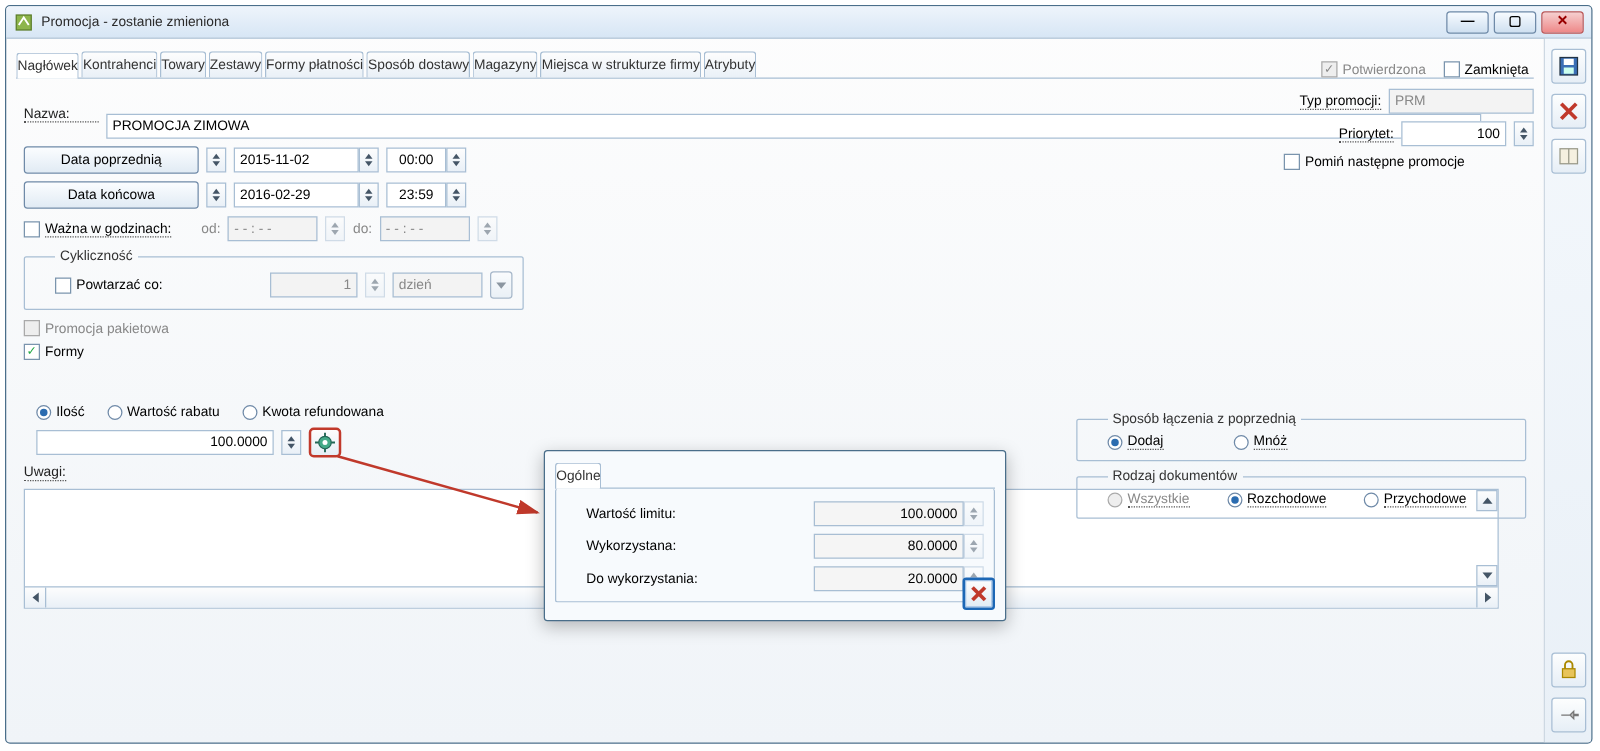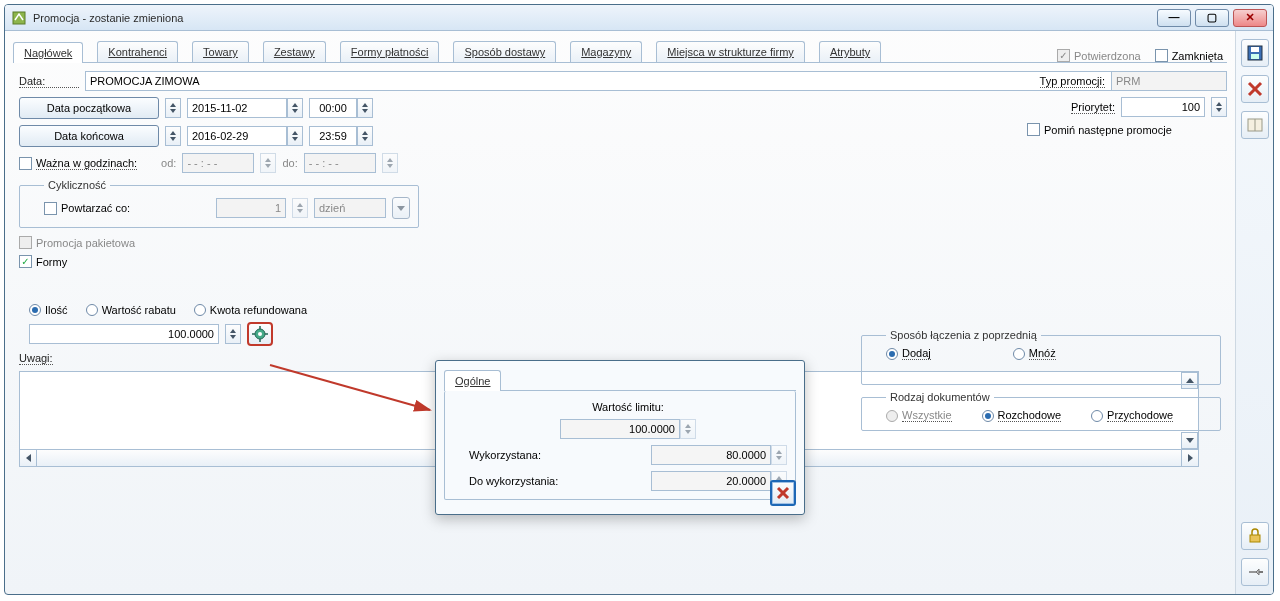--- a/index.html
+++ b/index.html
@@ -11,21 +11,21 @@
   .winbtns { display:flex; gap:4px; }
   .winbtn { width:34px; height:18px; border:1px solid #6f8aa8; border-radius:3px; background:linear-gradient(#f7fbff,#cfe0f0); display:flex; align-items:center; justify-content:center; font-weight:bold; line-height:1; }
   .winbtn.close { background:linear-gradient(#f6cfcf,#e88); border-color:#b55; color:#900; }
   .content { position:absolute; top:26px; left:0; right:0; bottom:0; display:flex; }
   .main-area { flex:1; padding:8px 8px 8px 8px; position:relative; }
   .right-toolbar { width:38px; border-left:1px solid #cdd8e2; background:linear-gradient(#f4f8fc,#e9f0f7); display:flex; flex-direction:column; align-items:center; padding-top:8px; gap:8px; }
   .tbar-btn { width:28px; height:28px; border:1px solid #a8bed4; border-radius:3px; background:linear-gradient(#fdfefe,#e6eef6); display:flex; align-items:center; justify-content:center; }
   .tbar-btn svg { display:block; }
 
   .tabs { display:flex; align-items:flex-end; border-bottom:1px solid #a8bed4; height:24px; }
-  .tab { padding:4px 10px; border:1px solid #a8bed4; border-bottom:none; border-radius:3px 3px 0 0; background:linear-gradient(#fdfdfd,#e9f0f7); margin-right:14px; cursor:default; color:#333;text-decoration:underline; }
+  .tab { padding:4px 0; border:1px solid #a8bed4; border-bottom:none; border-radius:3px 3px 0 0; background:linear-gradient(#fdfdfd,#e9f0f7); margin-right:2px; cursor:default; color:#333; }
   .tab.active { background:#fff; position:relative; top:1px; font-weight:normal; }
   .tabs-right { margin-left:auto; display:flex; align-items:center; gap:14px; padding-right:4px; }
   .chk { width:13px; height:13px; border:1px solid #7a94ad; background:#fff; display:inline-flex; align-items:center; justify-content:center; font-size:10px; line-height:1; color:#2a4; }
   .chk.disabled { background:#eee; color:#888; border-color:#aaa; }
   .lblrow { display:flex; align-items:center; gap:4px; }
 
   .form-body { padding:8px 6px; position:relative; }
   .row { display:flex; align-items:center; gap:6px; margin-bottom:6px; }
   .label { color:#222; }
   .underline { border-bottom:1px dotted #555; }
@@ -124,29 +124,29 @@
           </div>
           <div class="lblrow">
             <span class="chk"></span>
             <span>Zamknięta</span>
           </div>
         </div>
       </div>
 
       <div class="form-body">
         <div class="row">
-          <span class="label underline" style="width:60px;">Data:</span>
-          <div class="txt-field" style="flex:0 0 1100px;">
+          <span class="label underline" style="width:60px;">Nazwa:</span>
+          <div class="txt-field" style="flex:0 0 1100px;margin-top:20px;">
               <span>PROMOCJA ZIMOWA</span>
             </div>
         </div>
 
         <div class="row">
           <div class="btn" style="width:140px;">
-              <span>Data początkowa</span>
+              <span>Data poprzednią</span>
             </div>
           <div class="spinner-btn"></div>
           <div class="date-input">
             <div class="txt-field">
                 <span>2015-11-02</span>
               </div>
             <div class="spinner-btn"></div>
           </div>
           <div class="time-input" style="display:flex;">
             <div class="txt-field">
@@ -299,21 +299,21 @@
             <div class="lblrow">
               <span class="chk"></span>
               <span>Pomiń następne promocje</span>
             </div>
           </div>
         </div>
 
         <div class="lower-groups">
           <fieldset>
             <legend>Sposób łączenia z poprzednią</legend>
-            <div class="row" style="gap:82px; margin-bottom:16px;">
+            <div class="row" style="gap:56px; margin-bottom:0;">
               <div class="lblrow">
                   <span class="radio">
                     <span class="dot"></span>
                   </span>
                   <span class="underline">Dodaj</span>
                 </div>
               <div class="lblrow">
                   <span class="radio"></span>
                   <span class="underline">Mnóż</span>
                 </div>
@@ -386,21 +386,21 @@
       </defs>
     <line x1="5" y1="5" x2="165" y2="50" stroke="#c0392b" stroke-width="2" marker-end="url(#ah)"></line>
   </svg>
 
   <div class="dialog">
     <div class="body">
       <div class="tabs" style="height:22px;">
         <div class="tab active"><span>Ogólne</span></div>
       </div>
       <fieldset style="border-top:none; margin-top:0; padding-top:10px;">
-        <div class="row" style="justify-content:space-between;flex-direction:column;">
+        <div class="row" style="justify-content:space-between;">
           <span>Wartość limitu:</span>
           <div class="read-input">
               <div class="txt-field">
                 <span>100.0000</span>
               </div>
               <div class="spinner-btn" style="opacity:.5;"></div>
             </div>
         </div>
         <div class="row" style="justify-content:space-between;">
           <span>Wykorzystana:</span>

